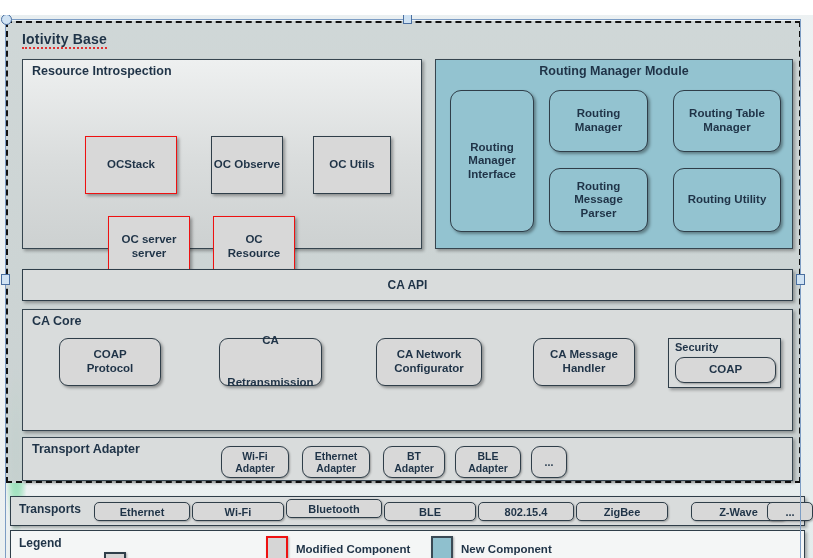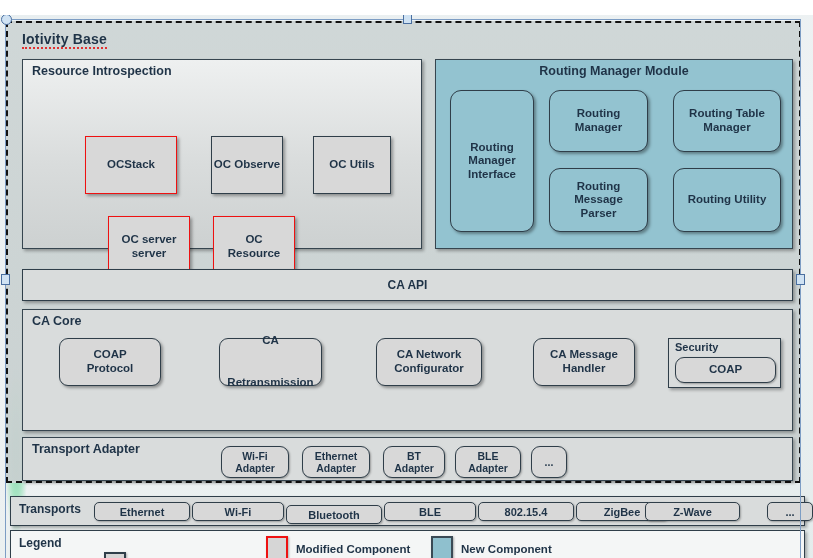--- a/index.html
+++ b/index.html
@@ -329,33 +329,33 @@
 
   <div class="transports-strip" style="left:10px; top:481px; width:795px; height:30px;">
     <div class="strip-label">Transports</div>
     <div id="tr-items">
         <div class="pill" style="left: 83px; top: 5px; width: 96px; height: 19px;">
           <span>Ethernet</span>
         </div>
         <div class="pill" style="left: 181px; top: 5px; width: 92px; height: 19px;">
           <span>Wi-Fi</span>
         </div>
-        <div class="pill" style="left: 275px; top: 8px; width: 96px; height: 19px; text-align: right;">
+        <div class="pill" style="left: 275px; top: 2px; width: 96px; height: 19px; text-align: right;">
           <span>Bluetooth</span>
         </div>
         <div class="pill" style="left: 373px; top: 5px; width: 92px; height: 19px;">
           <span>BLE</span>
         </div>
         <div class="pill" style="left: 467px; top: 5px; width: 96px; height: 19px;">
           <span>802.15.4</span>
         </div>
         <div class="pill" style="left: 565px; top: 5px; width: 92px; height: 19px; align-items: center;">
           <span>ZigBee</span>
         </div>
-        <div class="pill" style="left: 634px; top: 5px; width: 95px; height: 19px;">
+        <div class="pill" style="left: 680px; top: 5px; width: 95px; height: 19px;">
           <span>Z-Wave</span>
         </div>
         <div class="pill" style="left: 756px; top: 5px; width: 46px; height: 19px;">
           <span>...</span>
         </div>
       </div>
   </div>
 
   <div class="legend-box" style="left:10px; top:515px; width:795px; height:38px;">
     <div class="strip-label">Legend</div>

